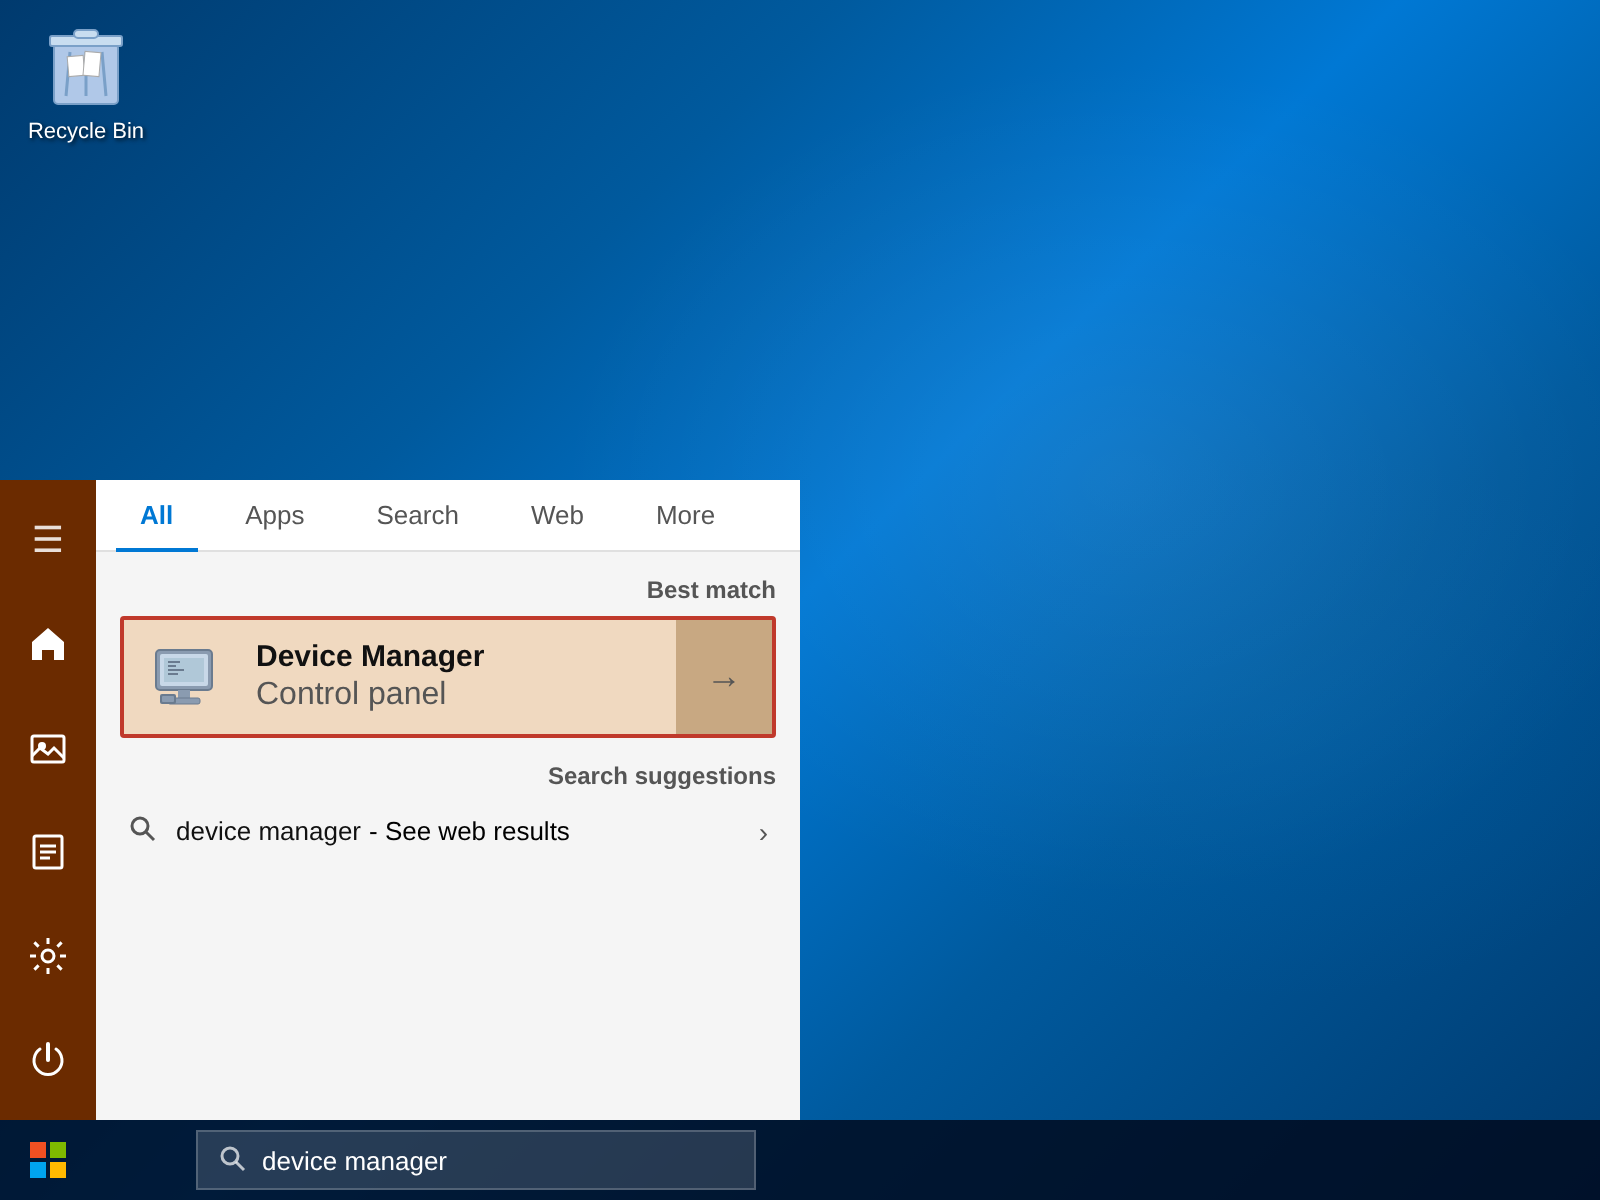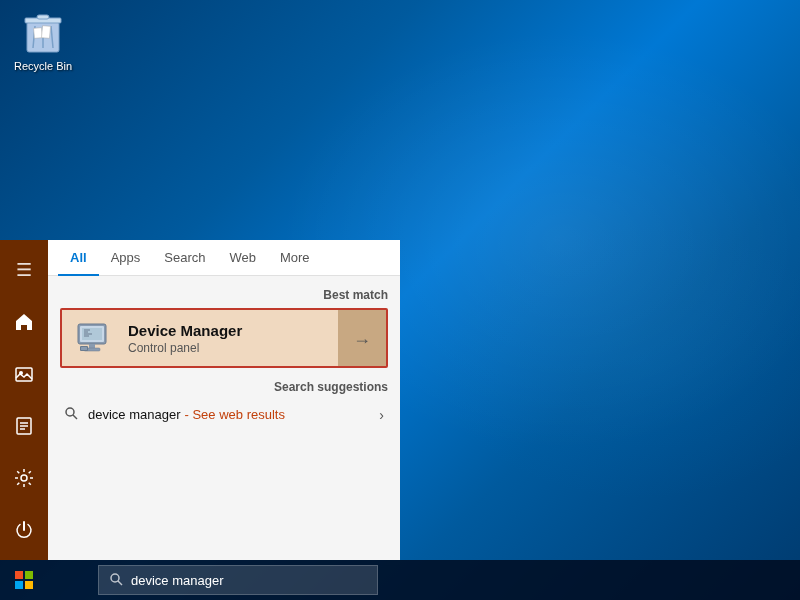--- a/index.html
+++ b/index.html
@@ -152,20 +152,21 @@
       display: flex;
       flex-direction: column;
     }
 
     
     .tabs {
       display: flex;
       background: white;
       border-bottom: 1px solid #e0e0e0;
       padding: 0 10px;
+      gap: 12px;
     }
 
     .tab {
       padding: 10px 12px;
       font-size: 13px;
       color: #555;
       cursor: pointer;
       position: relative;
       white-space: nowrap;
     }
@@ -227,21 +228,21 @@
       justify-content: center;
     }
 
     .best-match-name {
       font-size: 15px;
       font-weight: 600;
       color: #111;
     }
 
     .best-match-subtitle {
-      font-size: 12px;
+      font-size: 16px;
       color: #555;
       margin-top: 2px;
     }
 
     .best-match-arrow {
       width: 48px;
       background: #c8a882;
       display: flex;
       align-items: center;
       justify-content: center;
@@ -263,21 +264,21 @@
       font-size: 14px;
     }
 
     .suggestion-text {
       font-size: 13px;
       color: #111;
     }
 
     .suggestion-link {
       font-size: 13px;
-      color: #c2410c;
+      color: #000000;
       margin-left: 4px;
     }
 
     .suggestion-arrow {
       margin-left: auto;
       color: #555;
       font-size: 14px;
     }
 
     

